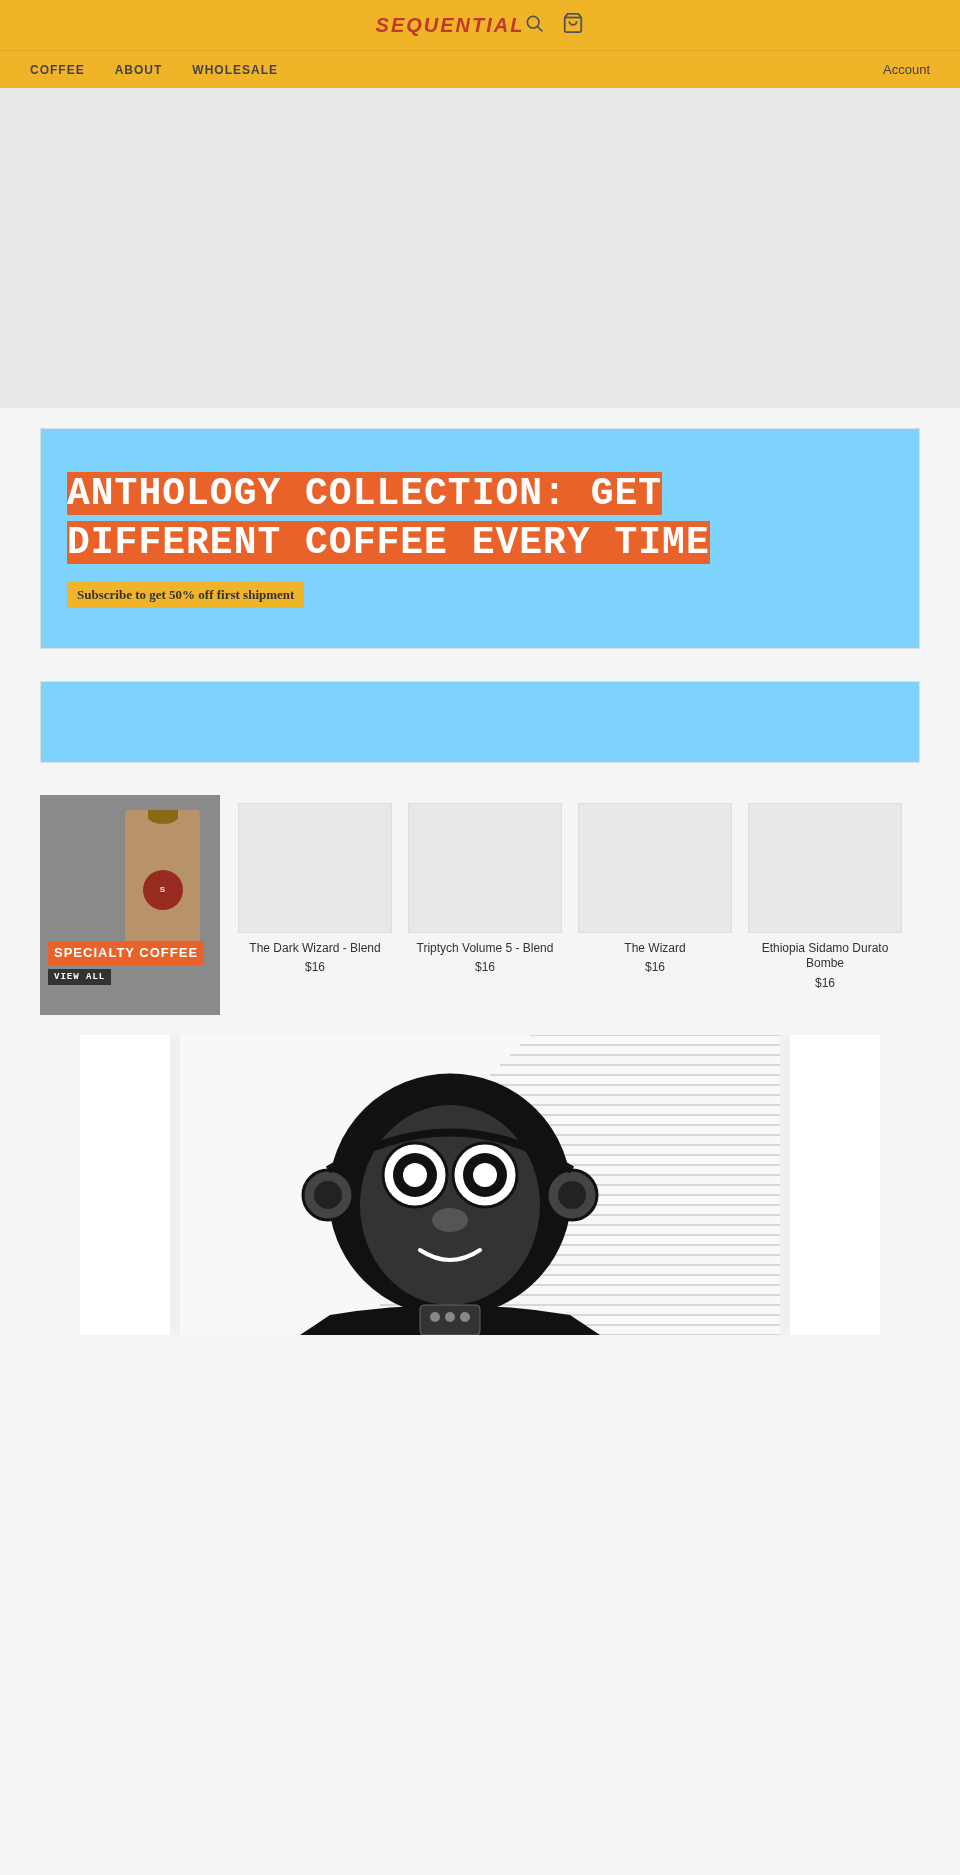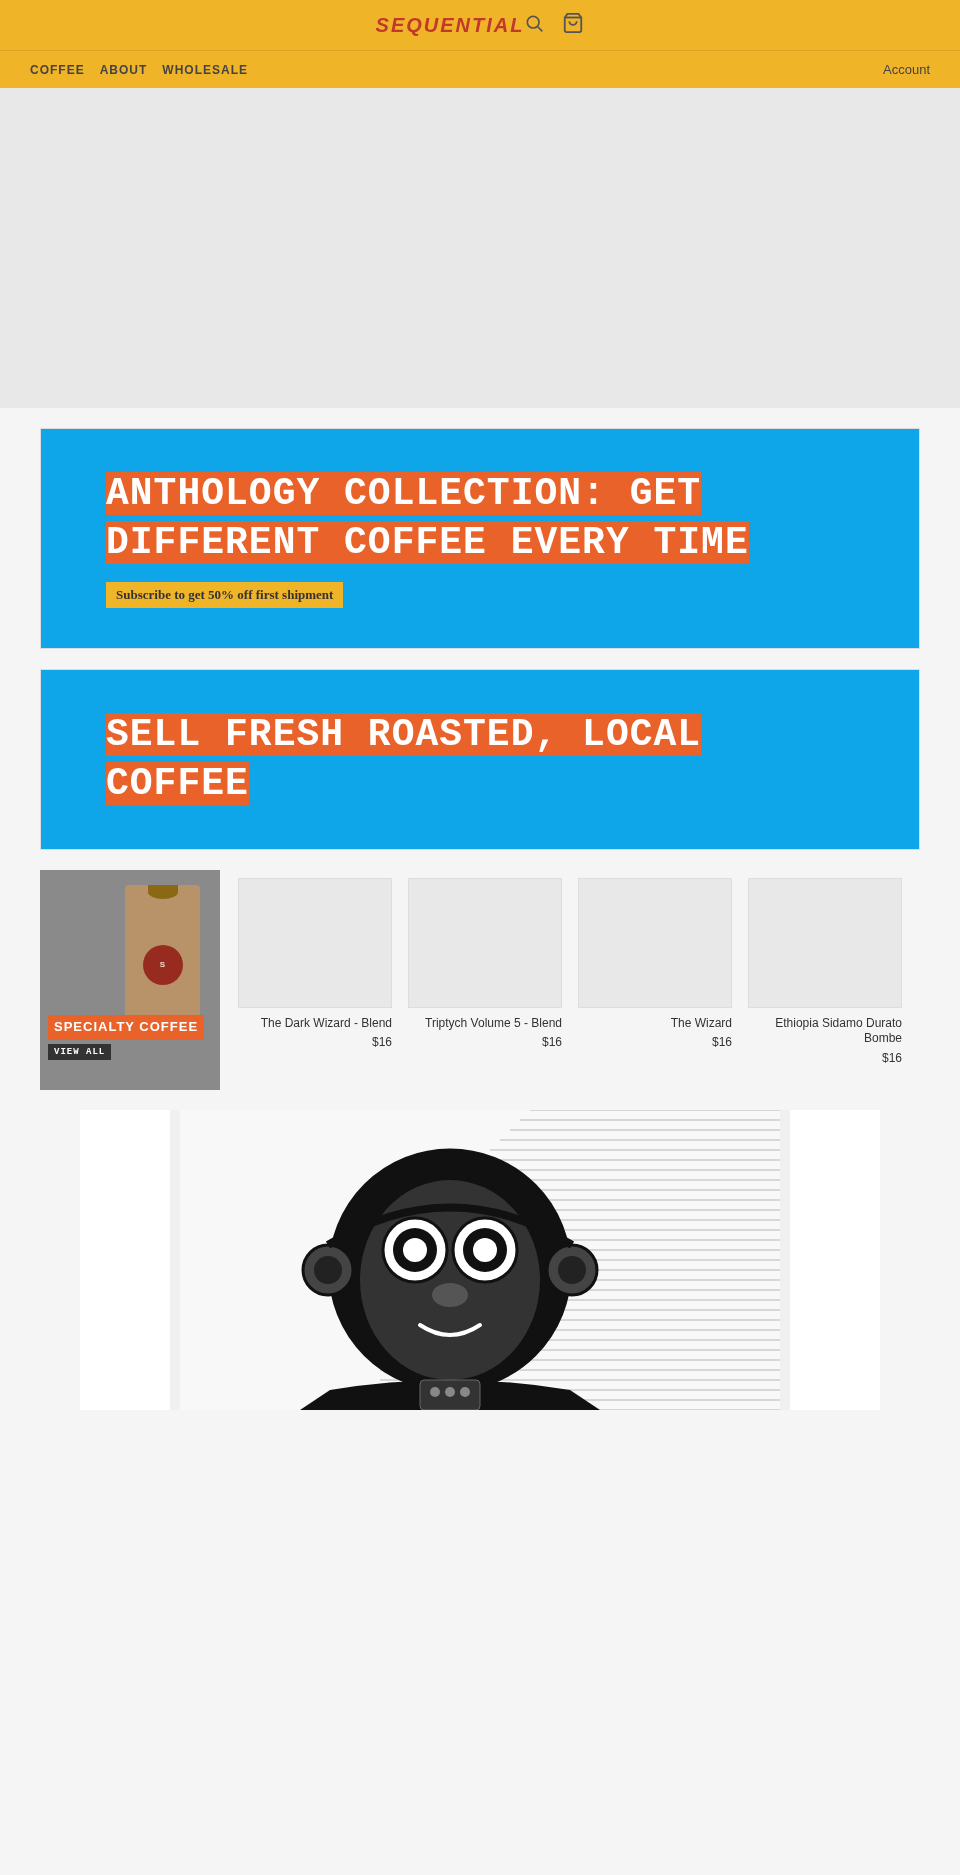--- a/index.html
+++ b/index.html
@@ -35,21 +35,21 @@
       background: #f0b429;
       display: flex;
       align-items: center;
       justify-content: space-between;
       padding: 0 30px;
       height: 38px;
       border-top: 1px solid rgba(0,0,0,0.08);
     }
     .nav-links {
       display: flex;
-      gap: 15px;
+      gap: 30px;
       align-items: flex-end;
     }
     .nav-link {
       font-size: 12px;
       font-weight: bold;
       color: #444;
       text-decoration: none;
       letter-spacing: 1px;
       cursor: pointer;
     }
@@ -67,24 +67,24 @@
     }
 
     
     .content {
       background: #f5f5f5;
       padding: 20px 40px;
     }
 
     
     .banner-card {
-      background: #0ea5e9;
+      background: #7dd3fc;
       border: 1px solid #ddd;
-      padding: 40px 65px;
-      margin-bottom: 20px;
+      padding: 40px 26px;
+      margin-bottom: 32px;
     }
     .banner-title {
       display: inline;
       background: #e8622a;
       color: #fff;
       font-size: 38px;
       font-weight: bold;
       line-height: 1.3;
       letter-spacing: 1px;
       font-family: 'Courier New', monospace;
@@ -156,21 +156,21 @@
 
     .products-grid {
       display: flex;
       flex: 1;
       gap: 0;
       padding: 0 10px;
     }
     .product-item {
       flex: 1;
       padding: 8px;
-      text-align: right;
+      text-align: center;
       cursor: pointer;
     }
     .product-image {
       width: 100%;
       height: 130px;
       background: #e8e8e8;
       border: 1px solid #ddd;
       margin-bottom: 8px;
     }
     .product-name {
@@ -242,23 +242,20 @@
   <div class="banner-card">
     <div>
       <span class="banner-title">ANTHOLOGY COLLECTION: GET DIFFERENT COFFEE EVERY TIME</span>
     </div>
     <div>
       <span class="banner-subtitle">Subscribe to get 50% off first shipment</span>
     </div>
   </div>
 
   <div class="banner-card">
-    <div>
-      <span class="banner-title">SELL FRESH ROASTED, LOCAL COFFEE</span>
-    </div>
   </div>
 
   <div class="products-section">
     <div class="products-row">
 
       <div class="products-feature">
         <div class="products-feature-bg">
 
           <div style="position:absolute; top:15px; right:20px; width:75px; height:150px; background:#b8936a; border-radius:4px 4px 10px 10px; display:flex; flex-direction:column; align-items:center; justify-content:center;">
             <div style="width:30px;height:14px;background:#8B6914;border-radius:0 0 50% 50%;position:absolute;top:0;left:50%;transform:translateX(-50%);"></div>

